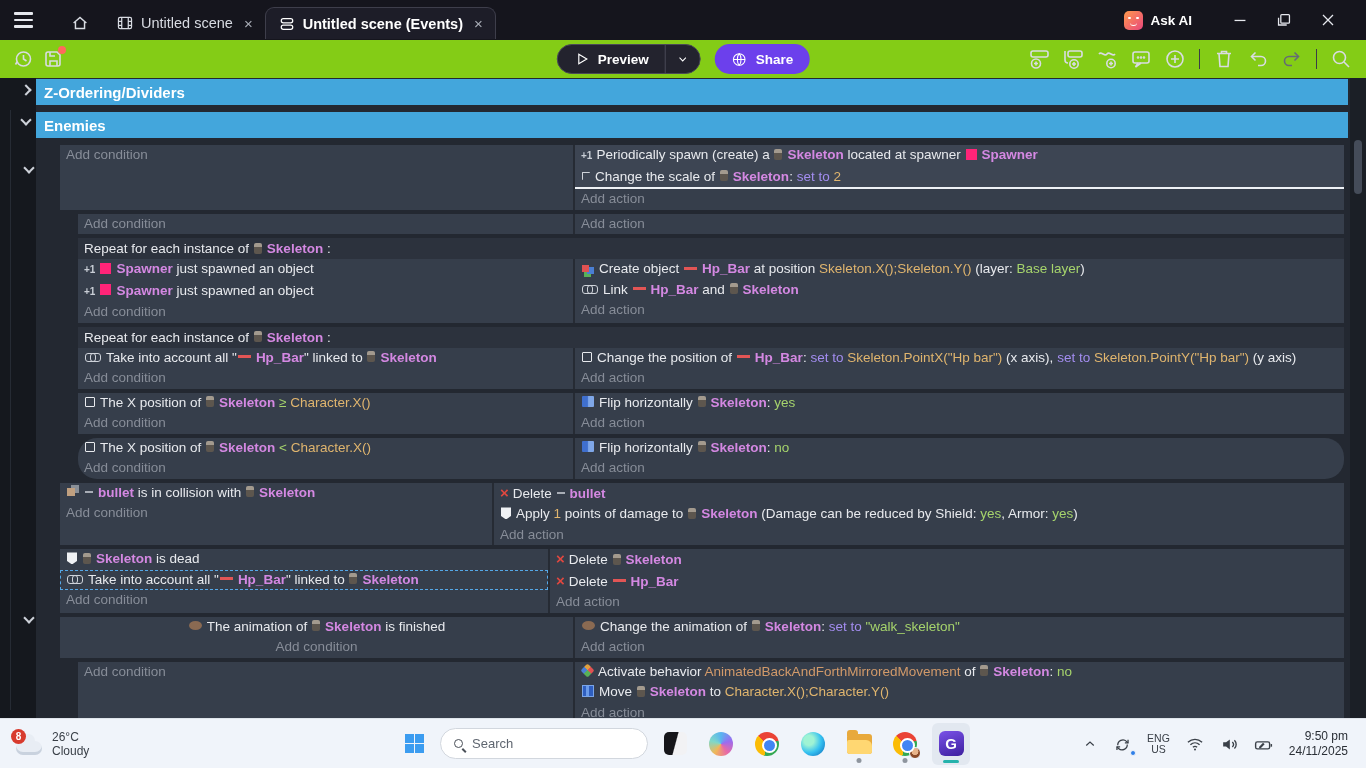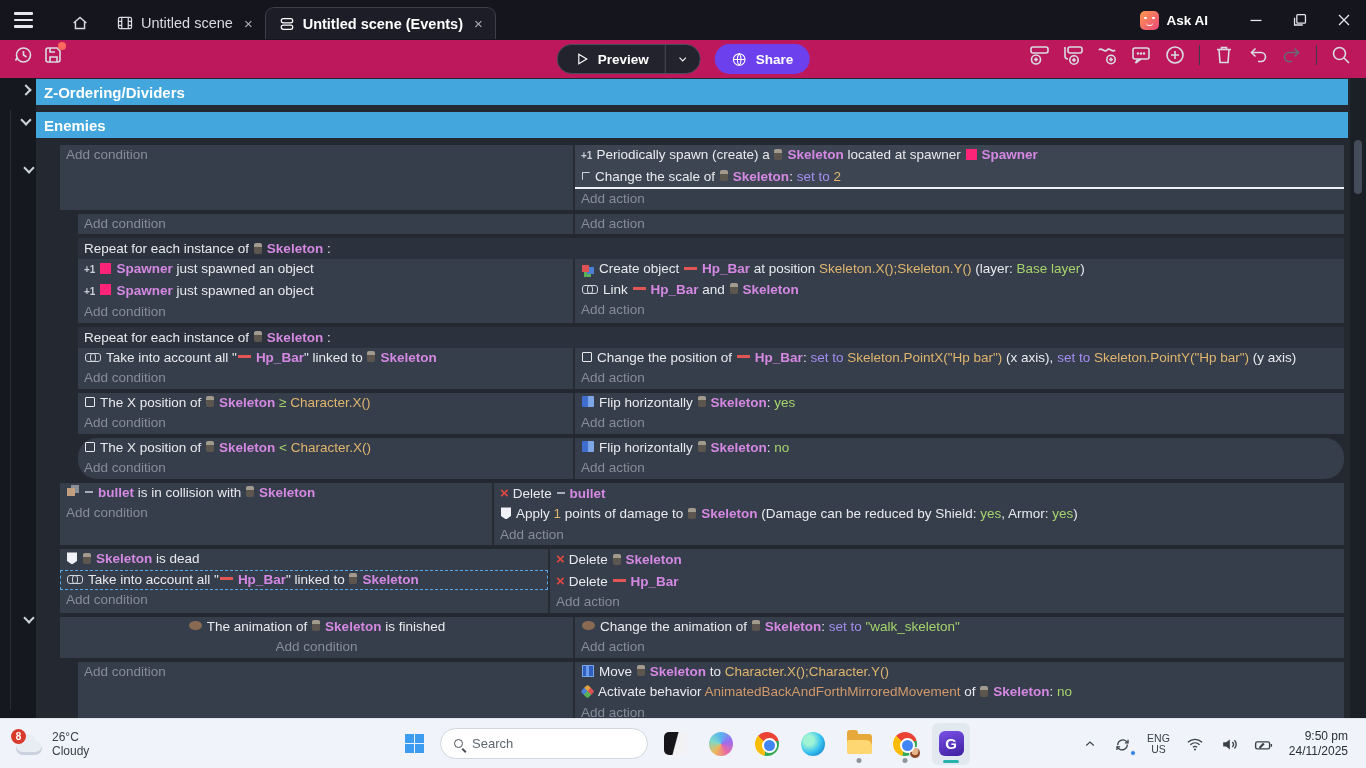--- a/index.html
+++ b/index.html
@@ -10,34 +10,34 @@
   .titlebar { height:40px; background:#15151d; display:flex; align-items:center; position:relative; }
   .hamburger { width:34px; height:30px; margin-left:8px; display:flex; flex-direction:column;
                justify-content:center; gap:4px; cursor:pointer; }
   .hamburger span { display:block; width:19px; height:2.4px; background:#e6e8ee; margin-left:6px; border-radius:1px; }
   .tab { display:flex; align-items:center; gap:7px; height:32px; padding:0 12px; margin-top:6px;
          color:#d8dbe2; font-size:14.5px; border-radius:9px 9px 0 0; }
   .tab.home { padding:0 14px; margin-left:14px; }
   .tab.active { background:#1d1d28; border:1px solid #3e3e4b; border-bottom:none; color:#fff; font-weight:bold; }
   .tab .ticon { display:flex; }
   .tab .x { color:#a9adb6; font-size:15px; margin-left:4px; cursor:pointer; font-weight:normal; }
-  .tb-right { position:absolute; right:0; top:0; height:40px; display:flex; }
+  .tb-right { position:absolute; right:16px; top:0; height:40px; display:flex; }
   .askai { display:flex; align-items:center; gap:7px; margin-right:26px; cursor:pointer; }
   .askai .aicon { width:19px; height:19px; border-radius:5px; background:linear-gradient(135deg,#ff9a4d,#e8467c);
                   position:relative; }
   .askai .aicon::before { content:""; position:absolute; left:4px; top:6px; width:2.5px; height:2.5px;
                   background:#fff; border-radius:50%; box-shadow:8px 0 0 #fff; }
   .askai .aicon::after { content:""; position:absolute; left:6px; top:11px; width:7px; height:3px;
                   border-bottom:1.6px solid #fff; border-radius:0 0 6px 6px; }
   .askai .atext { color:#fff; font-weight:bold; font-size:13.5px; }
   .winbtn { width:44px; height:40px; display:flex; align-items:center; justify-content:center; color:#e6e8ee; cursor:pointer; }
   .winbtn svg { stroke:#e6e8ee; stroke-width:1.4; fill:none; }
 
   
-  .toolbar { height:38px; background:#be185d; display:flex; align-items:flex-start; position:relative; }
+  .toolbar { height:38px; background:#84cc16; display:flex; align-items:center; position:relative; }
   .tool-ic { width:30px; height:30px; display:flex; align-items:center; justify-content:center; cursor:pointer; position:relative; }
   .tool-ic svg { stroke:#d9dce2; stroke-width:1.6; fill:none; }
   .tool-ic.dim svg { stroke:#62onal68; }
   .tool-ic.dim svg { stroke:#656b75; }
   .unsaved-dot { position:absolute; top:2px; right:2px; width:8px; height:8px; border-radius:50%; background:#ff6a5c; }
   .center-controls { position:absolute; left:50%; top:0; height:38px; transform:translateX(-50%);
                      display:flex; align-items:center; gap:14px; }
   .preview-group { display:flex; align-items:stretch; height:30px; border:1px solid #4a4a58; border-radius:16px; overflow:hidden; }
   .preview-main { display:flex; align-items:center; gap:8px; padding:0 16px; color:#fff; font-weight:bold;
                   font-size:13.5px; cursor:pointer; }
@@ -464,22 +464,22 @@
             <div class="row"><span class="tk-gray">Add action</span></div>
           </div>
         </div>
       </div>
       <div class="event" style="margin-left: 42px;">
         <div class="ebody">
           <div class="cell cond" style="width: 495px;">
             <div class="row"><span class="tk-gray">Add condition</span></div>
           </div>
           <div class="cell act">
+            <div class="row"><span class="ei ei-beh"></span><span class="tk-t">Activate behavior </span><span class="tk-beh">AnimatedBackAndForthMirroredMovement</span><span class="tk-t"> of </span><span class="ei ei-skel"></span><span class="tk-obj">Skeleton</span><span class="tk-t">: </span><span class="tk-val">no</span></div>
             <div class="row"><span class="ei ei-move"></span><span class="tk-t">Move </span><span class="ei ei-skel"></span><span class="tk-obj">Skeleton</span><span class="tk-t"> to </span><span class="tk-expr">Character.X();Character.Y()</span></div>
-            <div class="row"><span class="ei ei-beh"></span><span class="tk-t">Activate behavior </span><span class="tk-beh">AnimatedBackAndForthMirroredMovement</span><span class="tk-t"> of </span><span class="ei ei-skel"></span><span class="tk-obj">Skeleton</span><span class="tk-t">: </span><span class="tk-val">no</span></div>
             <div class="row"><span class="tk-gray">Add action</span></div>
           </div>
         </div>
       </div>
     </div>
   <div class="vscroll">
     <div class="thumb"></div>
   </div>
 </div>
 

